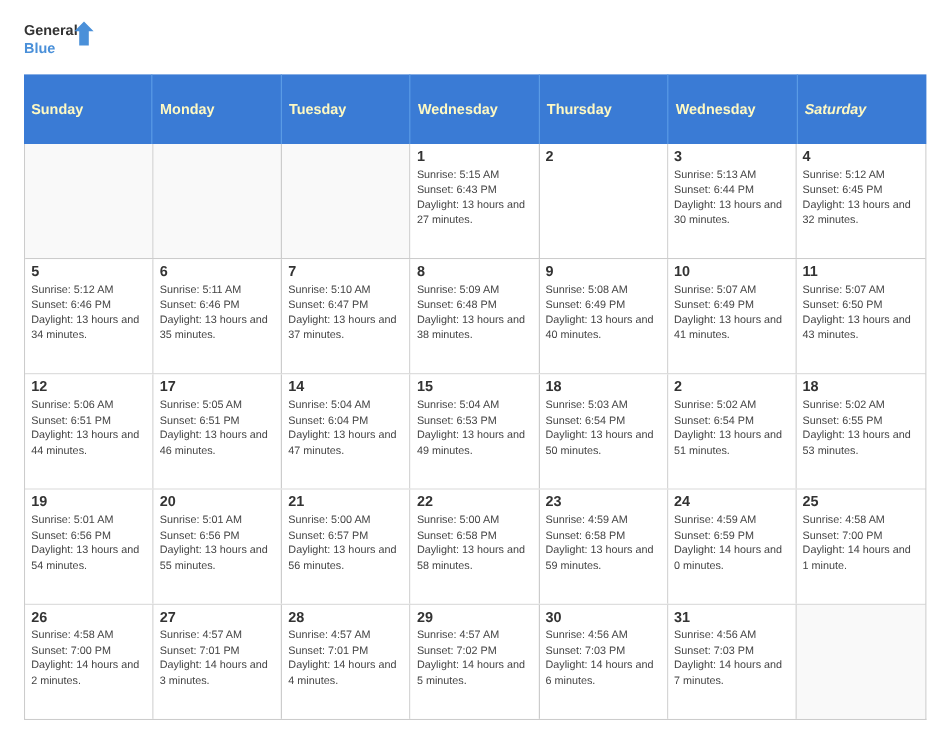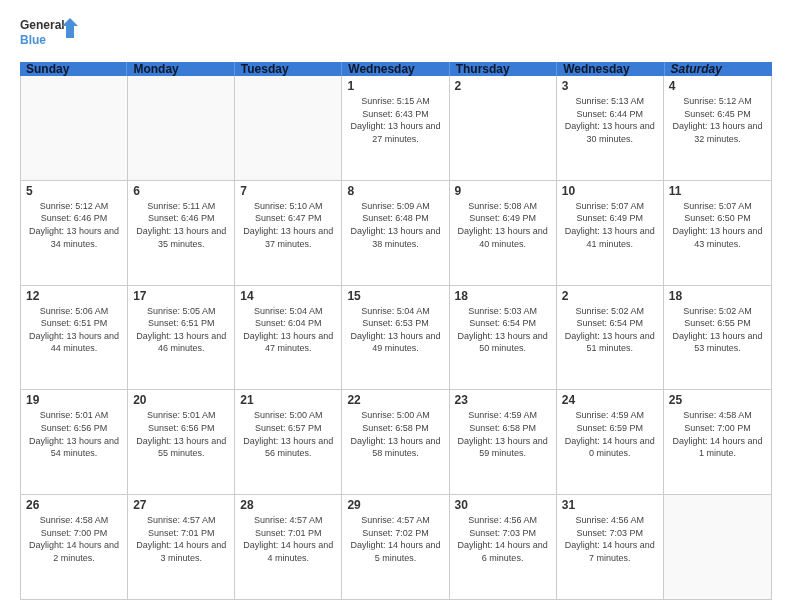--- a/index.html
+++ b/index.html
@@ -46,24 +46,24 @@
       flex: 1;
       display: flex;
       flex-direction: column;
     }
     .cal-header-row {
       display: grid;
       grid-template-columns: repeat(7, 1fr);
       background: #3a7bd5;
     }
     .cal-header-cell {
-      color: #0f172a;
+      color: #fef9c3;
       font-size: 12px;
       font-weight: bold;
-      padding: 0 6px;
+      padding: 22px 6px;
       text-align: left;
       border-right: 1px solid #5a9be5;
     }
     .cal-header-cell:last-child { border-right: none; font-style: italic; }
     .cal-body {
       flex: 1;
       display: flex;
       flex-direction: column;
       border-left: 1px solid #ccc;
       border-right: 1px solid #ccc;
@@ -90,21 +90,20 @@
     .day-num {
       font-size: 12px;
       font-weight: bold;
       color: #333;
       margin-bottom: 2px;
     }
     .cell-info {
       font-size: 9px;
       color: #444;
       line-height: 1.4;
-      text-align: center;
     }
   </style>
 </head>
 <body>
 
 <div class="page">
   <div class="header">
     <div class="logo">
 <svg width="60" height="38" viewBox="0 0 60 38">
   <text x="0" y="13" font-size="12" font-weight="bold" fill="#333" font-family="Arial">General</text>

